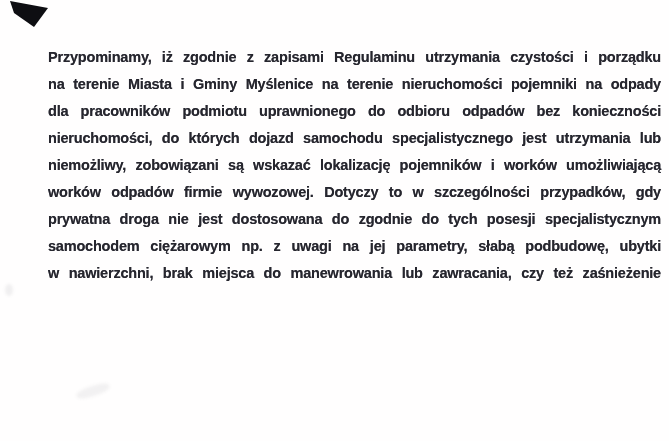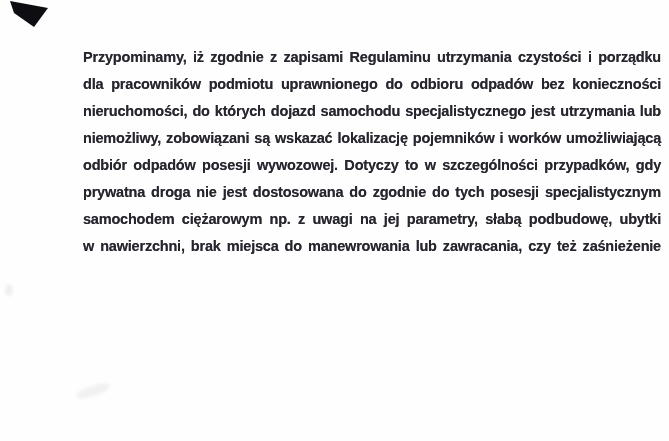--- a/index.html
+++ b/index.html
@@ -24,21 +24,20 @@
     font-size: 14.5px;
     font-weight: 700;
     line-height: 27px;
     letter-spacing: -0.2px;
     text-shadow: 0 0 0.4px rgba(34,34,46,0.65);
   }
   .line {
     text-align: justify;
     text-align-last: justify;
     white-space: normal;
-    margin-left: 35px;
   }
   .line.last {
     text-align-last: left;
   }
   .corner-mark {
     position: absolute;
     top: 0;
     left: 0;
     width: 60px;
     height: 32px;
@@ -73,22 +72,23 @@
 
   <svg class="corner-mark" viewBox="0 0 60 32" xmlns="http://www.w3.org/2000/svg">
     <polygon points="10,1 48,8 34,27 14,13" fill="#0e0e12"></polygon>
   </svg>
 
   <div class="smudge smudge-left"></div>
   <div class="smudge smudge-bottom"></div>
 
   <div class="paragraph">
     <div class="line">Przypominamy, iż zgodnie z zapisami Regulaminu utrzymania czystości i porządku</div>
+    <div class="line">na terenie Miasta i Gminy Myślenice na terenie nieruchomości pojemniki na odpady</div>
     <div class="line">dla pracowników podmiotu uprawnionego do odbioru odpadów bez konieczności</div>
     <div class="line">nieruchomości, do których dojazd samochodu specjalistycznego jest utrzymania lub</div>
     <div class="line">niemożliwy, zobowiązani są wskazać lokalizację pojemników i worków umożliwiającą</div>
-    <div class="line">odbiór odpadów posesji wywozowej. Dotyczy to w szczególności przypadków, gdy</div>
+    <div class="line">worków odpadów firmie wywozowej. Dotyczy to w szczególności przypadków, gdy</div>
     <div class="line">prywatna droga nie jest dostosowana do zgodnie do tych posesji specjalistycznym</div>
     <div class="line">samochodem ciężarowym np. z uwagi na jej parametry, słabą podbudowę, ubytki</div>
     <div class="line">w nawierzchni, brak miejsca do manewrowania lub zawracania, czy też zaśnieżenie</div>
   </div>
 
 </div>
 
 </body></html>

